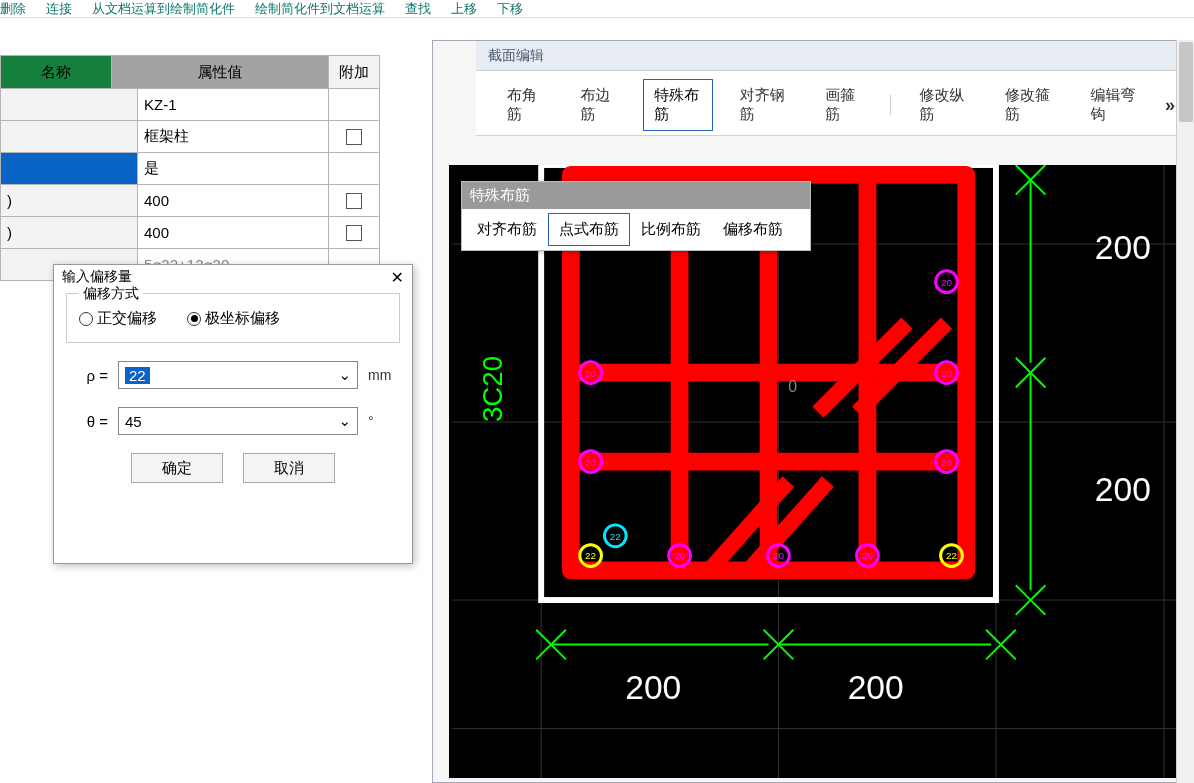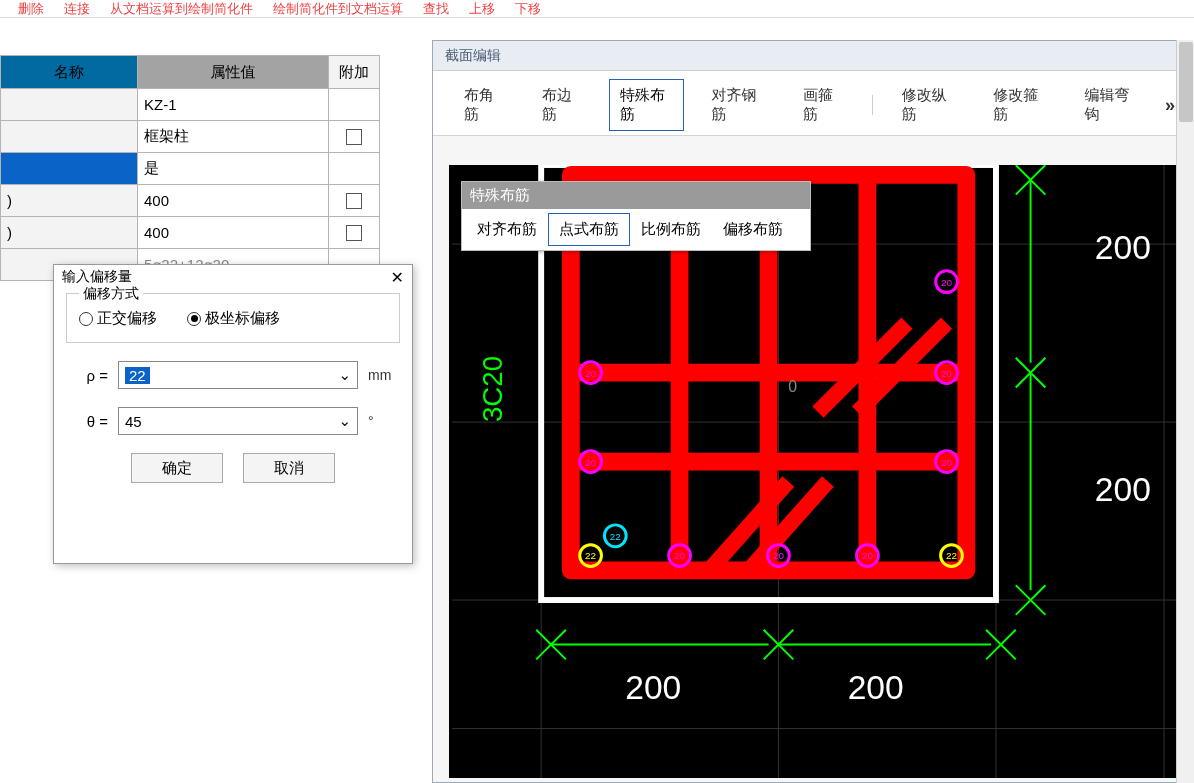--- a/index.html
+++ b/index.html
@@ -1,28 +1,28 @@
 <!DOCTYPE html>
 <html><head>
 <meta charset="utf-8">
 <style>
   * { box-sizing: border-box; font-family: "Microsoft YaHei", SimSun, sans-serif; }
   html,body { margin:0; padding:0; width:1194px; height:783px; background:#fff; overflow:hidden; }
 
   
   .topbar { position:absolute; left:0; top:0; width:1194px; height:18px;
-            border-bottom:1px solid #ddd; font-size:13px; color:#ef4444;
-            display:flex; align-items:center; gap:20px; padding-left:18px; }
+            border-bottom:1px solid #ddd; font-size:13px; color:#0f766e;
+            display:flex; align-items:center; gap:20px; }
   .topbar span { display:inline-flex; align-items:center; gap:4px; }
 
   
   .propgrid { position:absolute; left:0; top:55px; width:380px; }
   .propgrid .head { display:flex; height:34px; border:1px solid #b4b4b4; }
-  .propgrid .head .c1 { width:137px; display:flex; align-items:center; justify-content:center;
-                        background:#0369a1; border-right:1px solid #b4b4b4; font-size:15px; }
+  .propgrid .head .c1 { width:111px; display:flex; align-items:center; justify-content:center;
+                        background:#15803d; border-right:1px solid #b4b4b4; font-size:15px; }
   .propgrid .head .c2 { flex:1; display:flex; align-items:center; justify-content:center;
                         background:#a3a3a3; border-right:1px solid #b4b4b4; font-size:15px; }
   .propgrid .head .c3 { width:50px; display:flex; align-items:center; justify-content:center;
                         background:#f3f3f3; font-size:15px; }
   .propgrid .row { display:flex; height:32px; border:1px solid #b4b4b4; border-top:none; }
   .propgrid .row .c1 { width:137px; border-right:1px solid #b4b4b4; background:#f3f3f3;
                        display:flex; align-items:center; padding-left:6px; font-size:15px; }
   .propgrid .row .c2 { flex:1; border-right:1px solid #b4b4b4; display:flex; align-items:center;
                        padding-left:6px; font-size:15px; }
   .propgrid .row .c3 { width:50px; display:flex; align-items:center; justify-content:center; }
@@ -50,21 +50,21 @@
   .dialog .fields .combo { flex:1; height:28px; border:1px solid #888; display:flex; align-items:center;
                            justify-content:space-between; padding:0 6px; font-size:15px; background:#fff; }
   .dialog .fields .combo.sel span:first-child { background:#0a63c7; color:#fff; padding:0 4px; }
   .dialog .fields .unit { width:26px; font-size:14px; color:#333; }
   .dialog .btns { display:flex; gap:20px; justify-content:center; margin-top:4px; }
   .dialog .btns button { width:92px; height:30px; font-size:15px; background:#f4f4f4;
                          border:1px solid #aaa; cursor:pointer; }
 
   
   .editor { position:absolute; left:432px; top:40px; width:760px; height:743px;
-            border:1px solid #9fa8b5; background:#f6f6f6; }
+            border:1px solid #9fa8b5; background:#f6f6f6;padding-left:43px; }
   .editor .etitle { height:30px; display:flex; align-items:center; padding-left:12px;
                     font-size:14px; color:#4a5a74; background:#e8edf3; border-bottom:1px solid #c8ced6; }
   .editor .tabrow { display:flex; align-items:center; gap:16px; padding:8px 10px 4px 20px;
                     background:#fff; border-bottom:1px solid #d4d4d4; }
   .editor .tabrow .tab { padding:6px 10px; font-size:15px; color:#333; cursor:pointer;
                          border:1px solid transparent; }
   .editor .tabrow .tab.active { border:1px solid #2861b9; color:#000; background:#fff; }
   .editor .tabrow .sep { width:1px; height:20px; background:#ccc; margin:0 2px; }
   .editor .tabrow .more { margin-left:auto; font-size:18px; font-weight:bold; color:#333;
                           cursor:pointer; padding-right:6px; }

